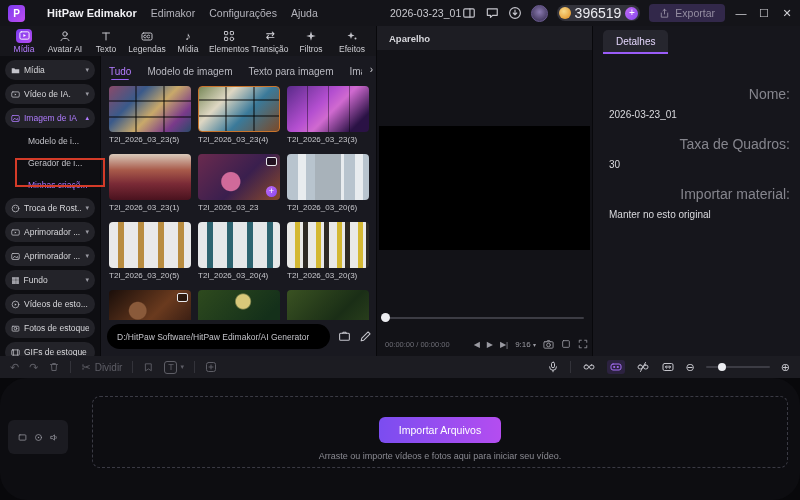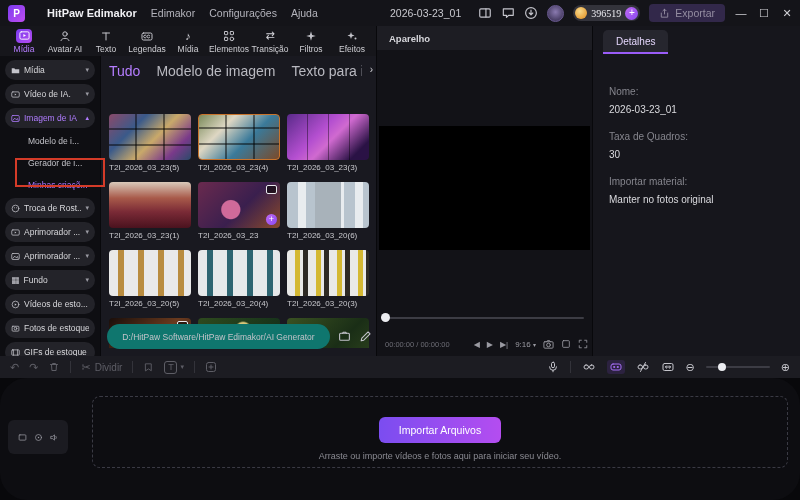--- a/index.html
+++ b/index.html
@@ -14,21 +14,21 @@
   #logo { width:17px; height:17px; border-radius:4px; background:linear-gradient(135deg,#7b3bf0,#c04df0);
     display:flex; align-items:center; justify-content:center; color:#fff; font-size:10px; font-weight:bold; }
   #appTitle { font-size:11px; font-weight:bold; color:#f0f0f4; white-space:nowrap;padding-left:8px; }
   .menu-item { font-size:10.5px; color:#b4b4bc; white-space:nowrap; }
   #docTitle { position:absolute; left:390px; top:7px; font-size:10.5px; color:#c9c9cf; }
   #tb-right { position:absolute; right:6px; top:0; height:26px; display:flex; align-items:center; gap:9px; }
   .tb-ic { width:14px; height:14px; }
   #avatar { width:17px; height:17px; border-radius:50%; background:radial-gradient(circle at 50% 40%,#8a7ab0,#4a3f66 70%); border:1px solid #6a5a90; }
   #coinPill { height:16px; background:#33333b; border-radius:9px; display:flex; align-items:center; gap:4px; padding:0 2px 0 2px; }
   #coin { width:12px; height:12px; border-radius:50%; background:radial-gradient(circle at 40% 35%,#f7d98a,#e8a33d 70%); }
-  #credits { font-size:10px; color:#ececf1;font-family:Liberation Serif, serif; }
+  #credits { font-size:14px; color:#ececf1; }
   #plusBadge { width:13px; height:13px; border-radius:50%; background:linear-gradient(135deg,#c06af5,#8a4af0);
     color:#fff; font-size:10px; line-height:12px; text-align:center; }
   #exportBtn { height:18px; background:#32284a; border-radius:4px; display:flex; align-items:center; gap:5px;
     padding:0 10px; color:#948da1; font-size:10.5px; }
   .winbtn { font-size:11px; color:#d0d0d5; width:14px; text-align:center; }
 
   
   #ribbon { position:absolute; left:0; top:26px; width:376px; height:30px; background:#16161b;
     display:flex; align-items:center; justify-content:space-between; padding:0 4px; }
   .rtab { width:40px; display:flex; flex-direction:column; align-items:center; gap:1px; }
@@ -46,67 +46,67 @@
   .sb-caret { font-size:7px; color:#9a9aa2; }
   .sb-group.active .sb-caret { color:#b07cff; }
   .sb-sub { height:18px; margin:0 0 4px 0; display:flex; align-items:center; padding-left:28px; }
   .sb-sub .sb-lb { font-size:8.5px; color:#c2c2c8; }
   .sb-sub.active .sb-lb { color:#a875ff; }
   #annotation { position:absolute; left:15px; top:158px; width:90px; height:29px; border:2px solid #d43b28; z-index:60; }
 
   
   #media { position:absolute; left:101px; top:56px; width:275px; height:300px; background:#191920; }
   #mtabs { position:absolute; left:8px; top:6px; right:14px; height:18px; display:flex; gap:16px; align-items:center; overflow:hidden; }
-  .mtab { font-size:14px; color:#b9b9c0; white-space:nowrap;text-align:center; }
+  .mtab { font-size:10px; color:#b9b9c0; white-space:nowrap;text-align:center; }
   .mtab.active { color:#b57dff; position:relative; }
   .mtab.active::after { content:""; position:absolute; left:2px; right:2px; bottom:-4px; height:2px; background:#9b63f8; border-radius:1px; }
   #mtab-more { position:absolute; right:3px; top:8px; font-size:10px; color:#cfcfd4; }
   #mgrid { position:absolute; left:8px; top:30px; width:264px; height:234px; overflow:hidden;
-    display:grid; grid-template-columns:repeat(3,84px); grid-auto-rows:58px; gap:10px 5px;margin-top:28px; }
+    display:grid; grid-template-columns:repeat(3,84px); grid-auto-rows:58px; gap:10px 5px; }
   .cell { width:84px; }
   .th { width:82px; height:46px; border-radius:4px; position:relative; overflow:hidden; }
   .th-lb { font-size:8px; color:#c9c9ce; margin-top:3px; white-space:nowrap; overflow:hidden; }
   .badge-cam { position:absolute; top:3px; right:3px; width:11px; height:9px; border:1px solid #e8e8ec; border-radius:2px; background:#0008; }
   .badge-plus { position:absolute; bottom:3px; right:3px; width:11px; height:11px; border-radius:50%;
     background:linear-gradient(135deg,#c06af5,#8a4af0); color:#fff; font-size:9px; line-height:10px; text-align:center; }
   .th1 { background:repeating-linear-gradient(90deg,transparent 0 26px,#0007 26px 28px),repeating-linear-gradient(0deg,transparent 0 14px,#0007 14px 16px),linear-gradient(135deg,#8a4a6a,#3a5a8a 30%,#c9a96a 55%,#7a3a8a 80%,#2a4a6a); }
   .th2 { border:1px solid #c9742c; background:repeating-linear-gradient(90deg,transparent 0 26px,#0007 26px 28px),repeating-linear-gradient(0deg,transparent 0 14px,#0007 14px 16px),linear-gradient(135deg,#7a8a5a,#ded7c3 30%,#3a7a9a 60%,#7a4a2a); }
   .th3 { background:repeating-linear-gradient(90deg,transparent 0 20px,#0006 20px 21px),linear-gradient(135deg,#5a2a8a,#b44fd0 40%,#d06ad0 55%,#2a1245 85%); }
   .th4 { background:linear-gradient(180deg,#d9c9ba 0%,#a85a4a 35%,#7a2a36 65%,#4a121e 100%); }
   .th5 { background:radial-gradient(circle at 40% 60%,#d06a9a 0 16%,transparent 18%),linear-gradient(135deg,#6a2a4e,#3a1f4e 55%,#8a4a2a); }
   .th6 { background:linear-gradient(90deg,transparent 0 34%,#a8b2ba 34% 66%,transparent 66%),repeating-linear-gradient(90deg,#b8c4ce 0 11px,#e8ecef 11px 19px); }
   .th7 { background:repeating-linear-gradient(90deg,#e9e9e9 0 9px,#b98c3f 9px 15px,#e9e9e9 15px 20px); }
   .th8 { background:repeating-linear-gradient(90deg,#e6e8e9 0 9px,#2e6470 9px 15px,#e6e8e9 15px 20px); }
   .th9 { background:repeating-linear-gradient(90deg,#e9e9e7 0 8px,#d4b832 8px 13px,#e9e9e7 13px 16px,#2e2a24 16px 21px); }
   .th10 { background:radial-gradient(circle at 35% 45%,#8a5a3a 0 14%,transparent 16%),linear-gradient(135deg,#1a0e0a,#6a3a1e 55%,#2a1510); }
   .th11 { background:radial-gradient(circle at 55% 25%,#d8c87a 0 12%,transparent 15%),linear-gradient(135deg,#2e4a1e,#14301a 75%); }
   .th12 { background:linear-gradient(135deg,#3a5222,#1a2e16 60%,#2e441e); }
   #pathbar { position:absolute; left:6px; bottom:7px; right:4px; height:25px; display:flex; align-items:center; gap:8px; }
-  #pathpill { flex:1; height:25px; background:#0f766e; border-radius:13px; display:flex; align-items:center; padding:0 10px;justify-content:center; }
+  #pathpill { flex:1; height:25px; background:#000000; border-radius:13px; display:flex; align-items:center; padding:0 10px; }
   #pathtext { font-size:8.5px; color:#c3c3c9; white-space:nowrap; overflow:hidden; }
 
   
   #preview { position:absolute; left:377px; top:26px; width:215px; height:330px; background:#121217; }
   #pv-header { height:24px; background:#1d1d23; display:flex; align-items:center; padding:0 12px;
     font-size:9.5px; color:#d6d6db;font-weight:bold; }
   #pv-video { position:absolute; left:2px; top:100px; width:211px; height:124px; background:#000; }
   #pv-scrub { position:absolute; left:8px; right:8px; top:291px; height:2px; background:#3c3c44; border-radius:1px; }
   #pv-knob { position:absolute; left:4px; top:287px; width:9px; height:9px; border-radius:50%; background:#ecedf1; }
   #pv-controls { position:absolute; left:8px; right:4px; bottom:5px; height:14px; display:flex; align-items:center; gap:7px; }
   #pv-time { font-size:7.5px; color:#6e6e77; white-space:nowrap; flex:1; }
   .pv-ic { color:#9a9aa2; font-size:8px; }
   #pv-ratio { font-size:8px; color:#9a9aa2; white-space:nowrap; }
 
   
   #details { position:absolute; left:593px; top:26px; width:207px; height:330px; background:#16161c; }
   #dt-tab { position:absolute; left:10px; top:4px; height:24px; padding:0 13px; background:#26262e;
     border-radius:5px 5px 0 0; display:flex; align-items:center; font-size:10px; color:#e3d5fb;
     border-bottom:2px solid #9a5cf8; }
   #dt-body { position:absolute; left:16px; top:60px; right:10px; }
-  .dt-label { font-size:10px; color:#85858d; margin-top:16px; }
+  .dt-label { font-size:14px; color:#85858d; margin-top:16px;text-align:right; }
   .dt-value { font-size:10px; color:#dadade; margin-top:7px; }
 
   
   #tlbar { position:absolute; left:0; top:356px; width:800px; height:22px; background:#1c1c22;
     display:flex; align-items:center; padding:0 10px; gap:10px; }
   .tl-ic { color:#5e5e66; font-size:11px; display:flex; align-items:center; gap:4px; }
   .tl-sep { width:1px; height:12px; background:#33333a; }
   #splitLbl { font-size:10px; color:#5e5e66; }
   #tboxWrap { display:flex; align-items:center; gap:3px; color:#5e5e66; }
   #tbox { width:13px; height:13px; border:1px solid #5e5e66; border-radius:3px; font-size:9px; line-height:11px; text-align:center; }
@@ -456,21 +456,21 @@
 <div id="details">
   <div id="dt-tab">
     <span>Detalhes</span>
   </div>
   <div id="dt-body">
     <div class="dt-label" style="margin-top:0">Nome:</div>
     <div class="dt-value">2026-03-23_01</div>
     <div class="dt-label">Taxa de Quadros:</div>
     <div class="dt-value">30</div>
     <div class="dt-label">Importar material:</div>
-    <div class="dt-value">Manter no fotos original</div>
+    <div class="dt-value">Manter no esto original</div>
   </div>
 </div>
 
 <div id="tlbar">
   <span class="tl-ic">↶</span>
   <span class="tl-ic">↷</span>
   <span class="tl-ic">
       <svg viewBox="0 0 12 12" width="12" height="12" style="stroke:#5e5e66">
         <path d="M2.5 3.5h7M4.5 3.5v-1h3v1M3.5 3.5l.4 6h4.2l.4-6"></path>
       </svg>

